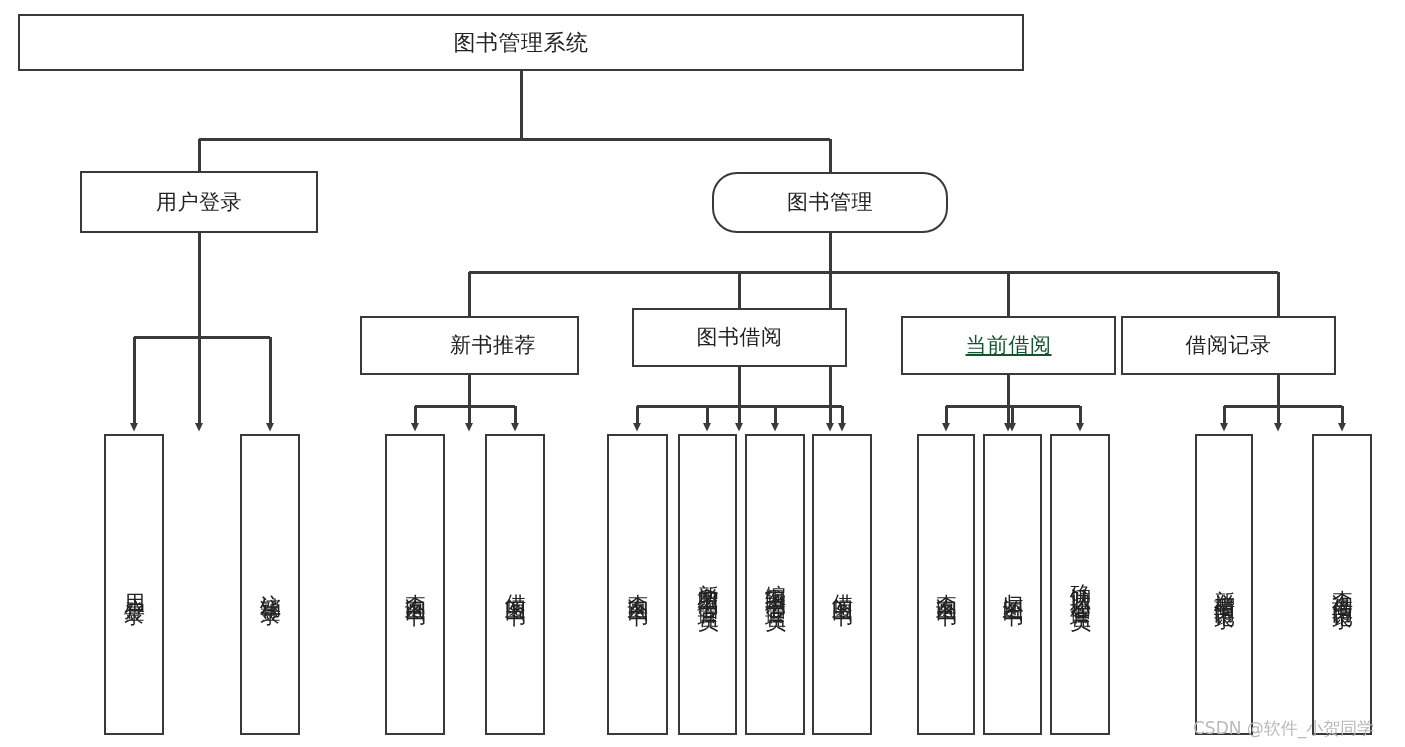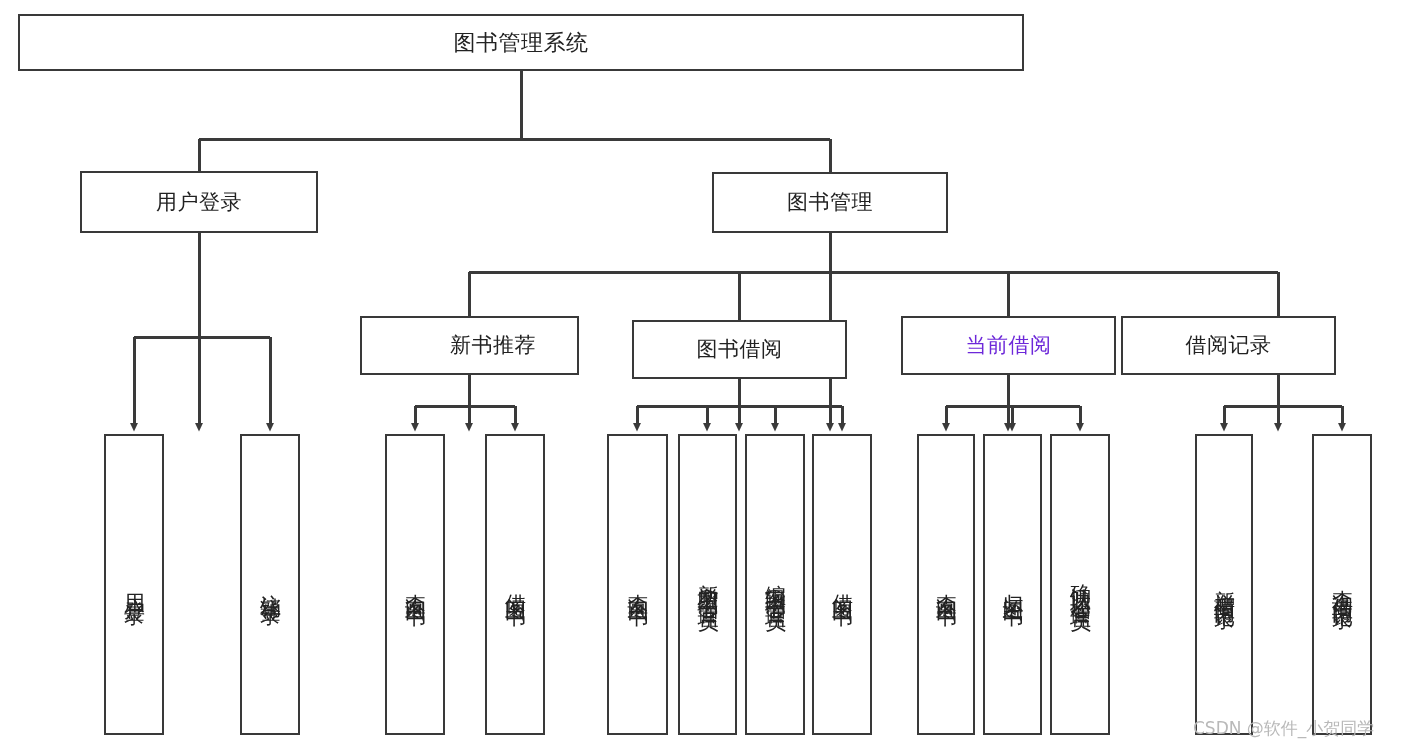--- a/index.html
+++ b/index.html
@@ -102,31 +102,31 @@
       </g>
   </svg>
 
   <div id="node-layer">
       <div class="node-box horizontal root" style="left: 18px; top: 14px; width: 1006px; height: 57px; border-color: rgb(57, 57, 57); background: rgb(255, 255, 255);">
         <span class="node-label" style="color: rgb(34, 34, 34);">图书管理系统</span>
       </div>
       <div class="node-box horizontal" style="left: 80px; top: 171px; width: 238px; height: 62px; border-color: rgb(57, 57, 57); background: rgb(255, 255, 255);">
         <span class="node-label" style="color: rgb(34, 34, 34);">用户登录</span>
       </div>
-      <div class="node-box horizontal" style="left: 712px; top: 172px; width: 236px; height: 61px; border-color: rgb(57, 57, 57); background: rgb(255, 255, 255);">
+      <div class="node-box horizontal" style="left: 712px; top: 172px; width: 236px; height: 61px; border-color: rgb(57, 57, 57); background: rgb(255, 255, 255); border-radius: 25px;">
         <span class="node-label" style="color: rgb(34, 34, 34);">图书管理</span>
       </div>
       <div class="node-box horizontal" style="left: 360px; top: 316px; width: 219px; height: 59px; border-color: rgb(57, 57, 57); background: rgb(255, 255, 255); padding-left: 47px;">
         <span class="node-label" style="color: rgb(34, 34, 34);">新书推荐</span>
       </div>
-      <div class="node-box horizontal" style="left: 632px; top: 320px; width: 215px; height: 59px; border-color: rgb(57, 57, 57); background: rgb(255, 255, 255);">
+      <div class="node-box horizontal" style="left: 632px; top: 308px; width: 215px; height: 59px; border-color: rgb(57, 57, 57); background: rgb(255, 255, 255);">
         <span class="node-label" style="color: rgb(34, 34, 34);">图书借阅</span>
       </div>
       <div class="node-box horizontal" style="left: 901px; top: 316px; width: 215px; height: 59px; border-color: rgb(57, 57, 57); background: rgb(255, 255, 255);">
-        <span class="node-label" style="color: #6d28d9;">当前借阅</span>
+        <span class="node-label" style="color: #14532d; text-decoration: underline;">当前借阅</span>
       </div>
       <div class="node-box horizontal" style="left: 1121px; top: 316px; width: 215px; height: 59px; border-color: rgb(57, 57, 57); background: rgb(255, 255, 255);">
         <span class="node-label" style="color: rgb(34, 34, 34);">借阅记录</span>
       </div>
       <div class="node-box vertical" style="left: 104px; top: 434px; width: 60px; height: 301px; border-color: rgb(57, 57, 57); background: rgb(255, 255, 255);">
         <span class="node-label" style="color: rgb(34, 34, 34);">用户登录</span>
       </div>
       <div class="node-box vertical" style="left: 240px; top: 434px; width: 60px; height: 301px; border-color: rgb(57, 57, 57); background: rgb(255, 255, 255);">
         <span class="node-label" style="color: rgb(34, 34, 34);">注销登录</span>
       </div>

